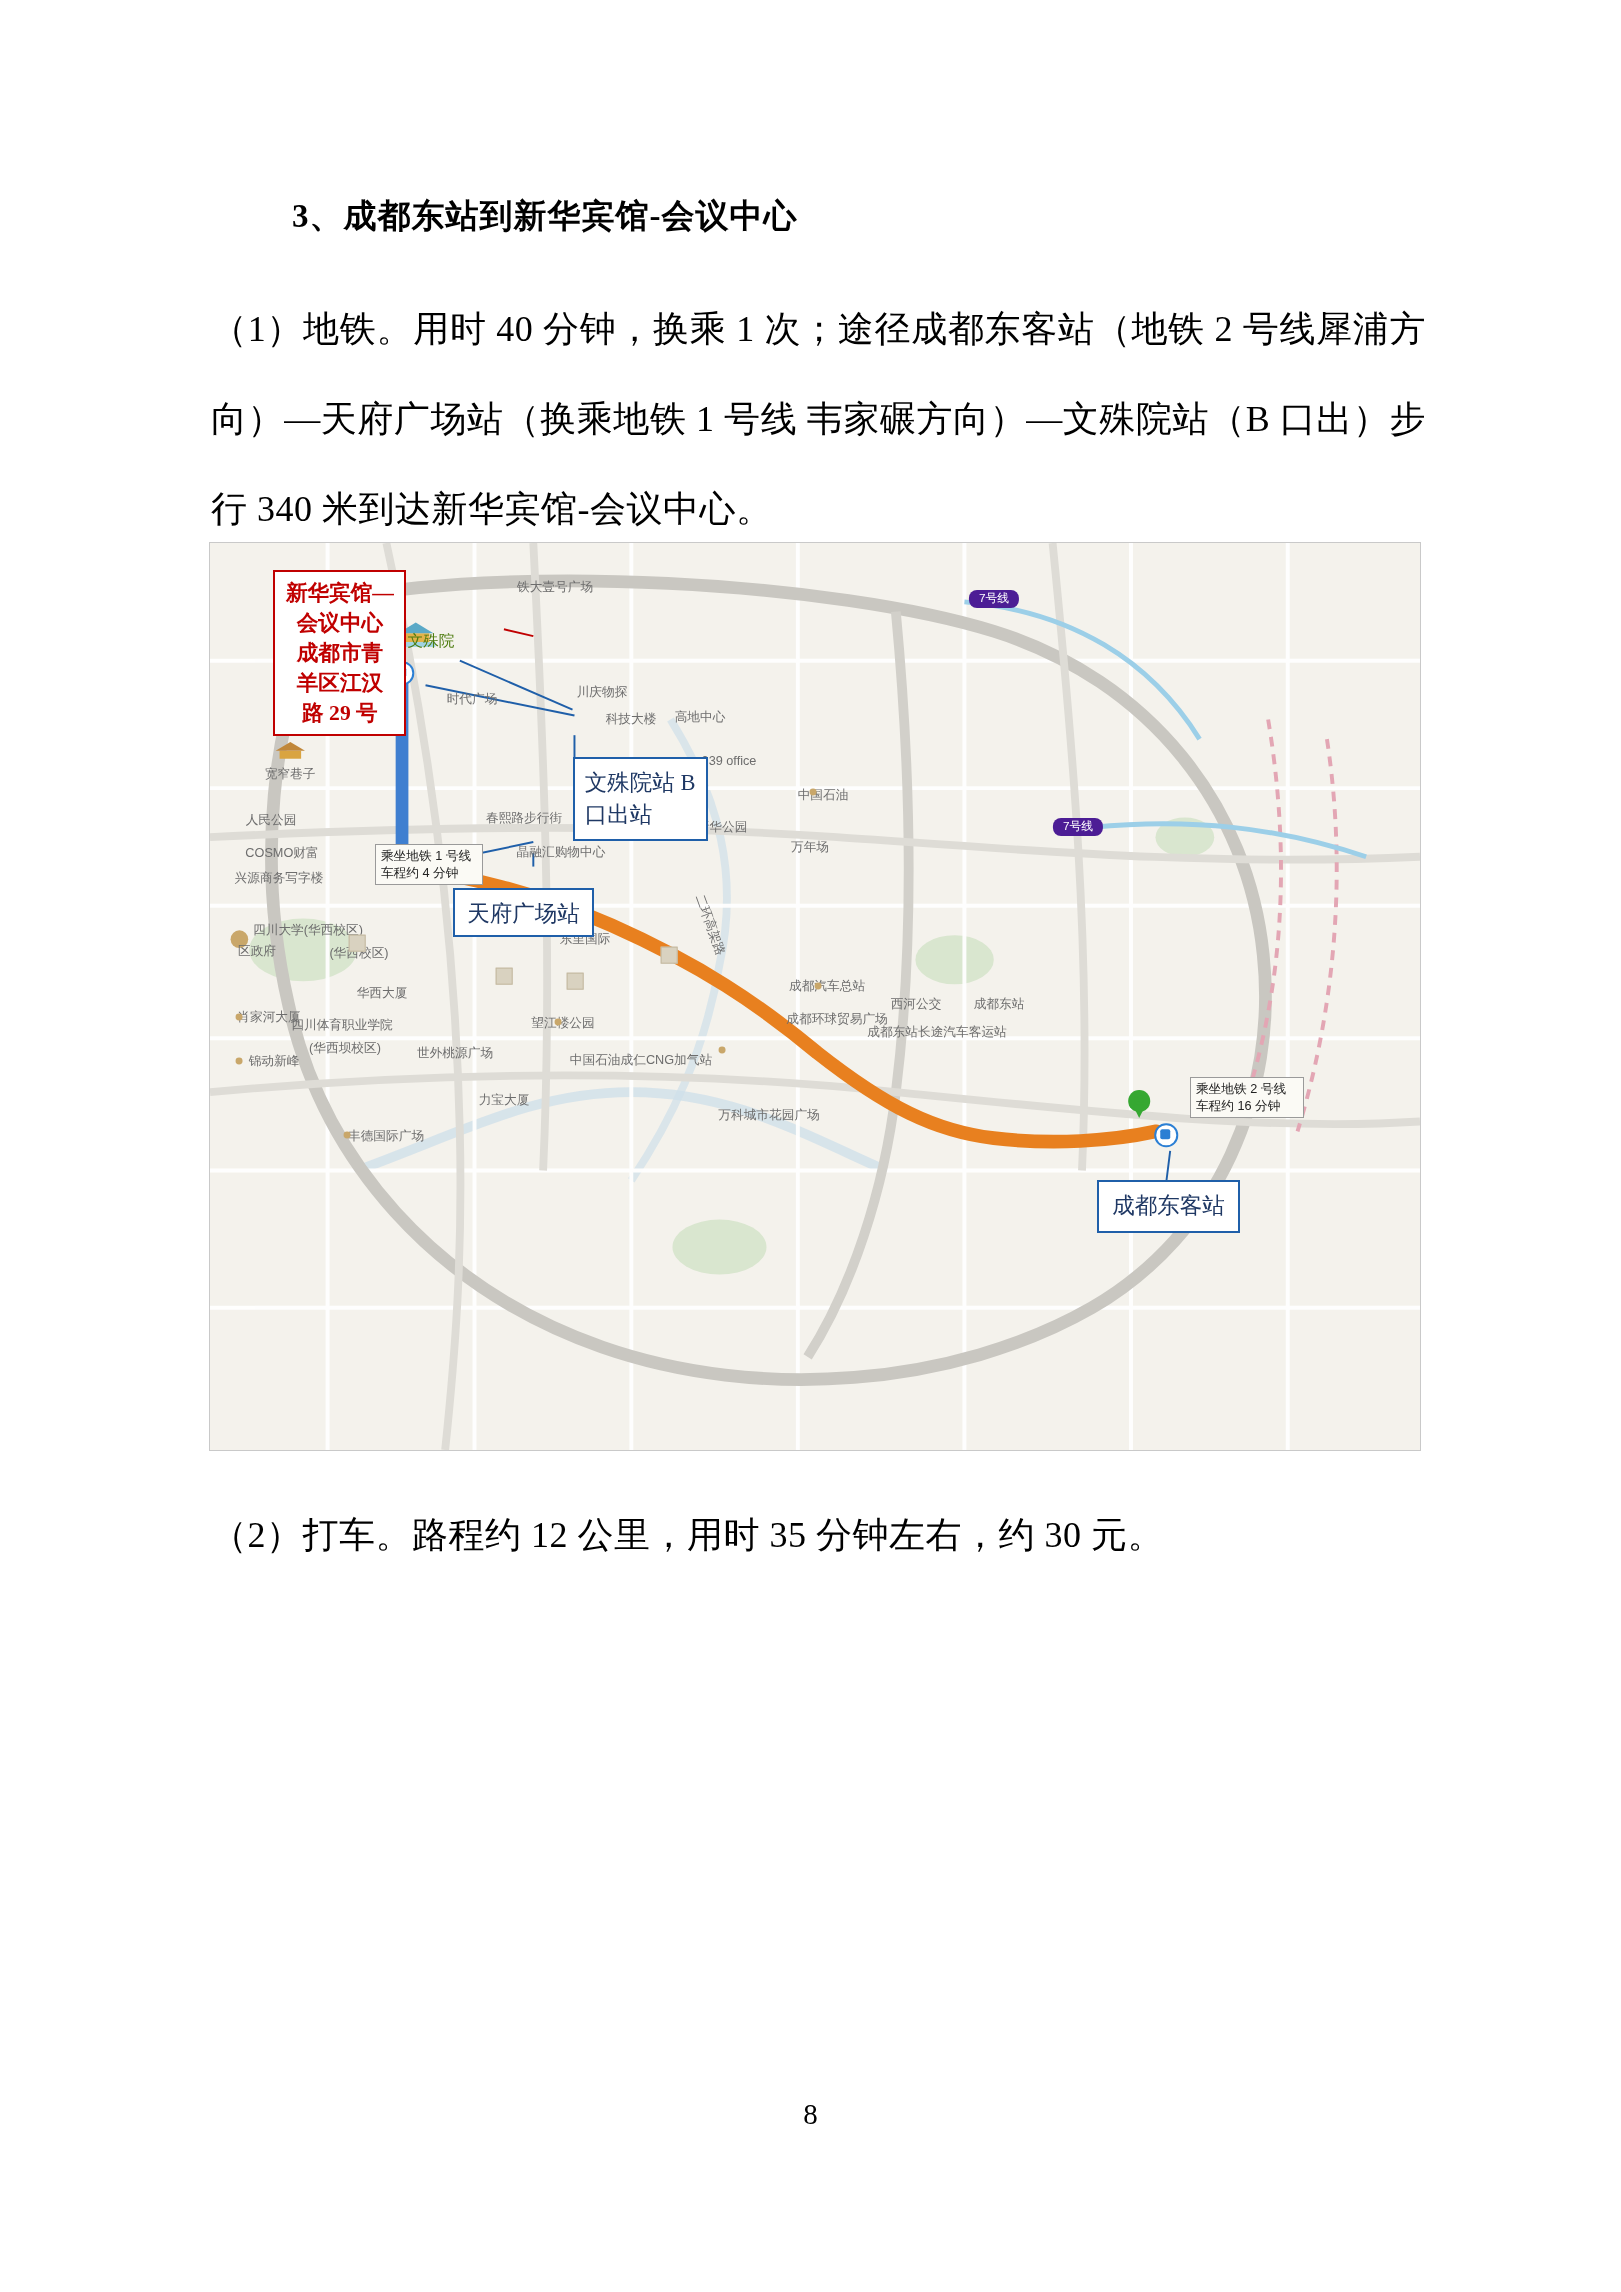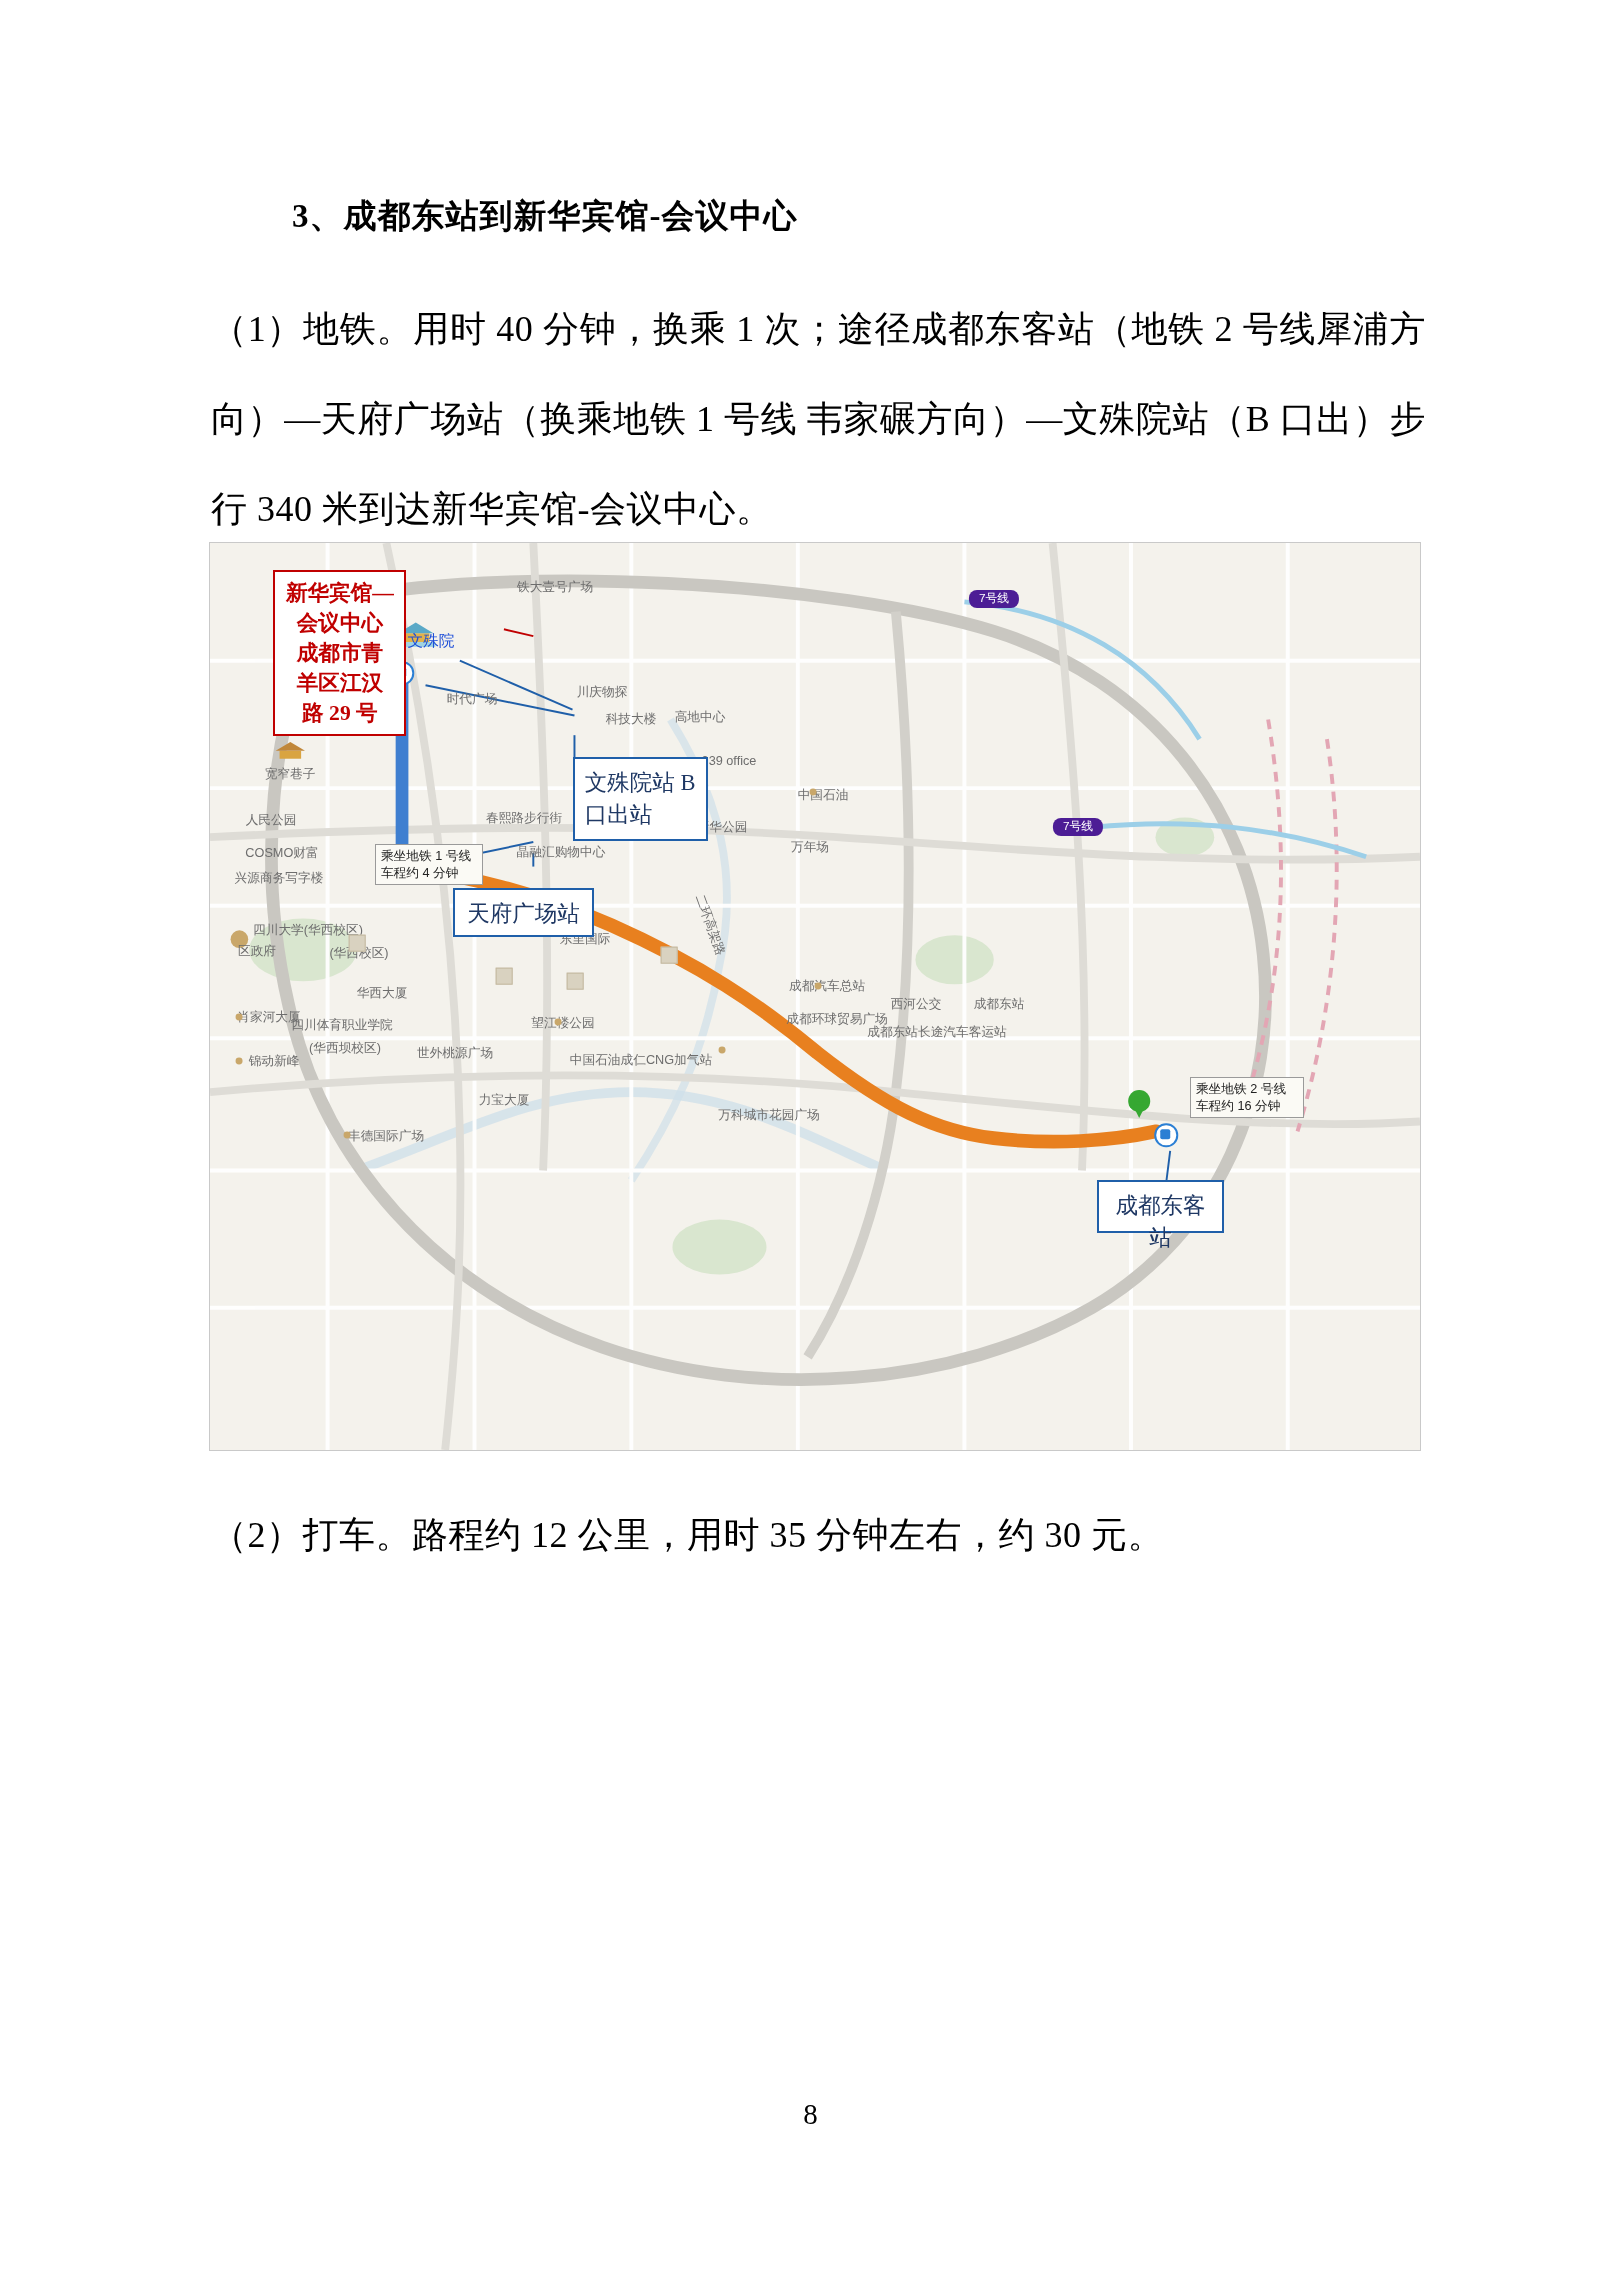--- a/index.html
+++ b/index.html
@@ -274,21 +274,21 @@
         <path d="M372 176 L220 145"></path>
         <path d="M372 230 L372 196"></path>
         <path d="M330 305 L200 332"></path>
         <path d="M330 316 L330 330"></path>
         <path d="M975 660 L980 620"></path>
       </g>
 
       <path d="M300 88 L330 95" stroke="#c00000" stroke-width="2" fill="none"></path>
     </svg>
 
-    <div class="map-label" style="left:221px; top:98px; font-size:15.7px; color:#1d4ed8;">文殊院</div>
+    <div class="map-label" style="left:221px; top:98px; font-size:15.7px; color:#4d7c0f;">文殊院</div>
     <div class="map-label" style="left:345px; top:44px;">铁大壹号广场</div>
     <div class="map-label" style="left:157px; top:125px;">区政府</div>
     <div class="map-label" style="left:262px; top:156px;">时代广场</div>
     <div class="map-label" style="left:392px; top:149px;">川庆物探</div>
     <div class="map-label" style="left:421px; top:176px;">科技大楼</div>
     <div class="map-label" style="left:490px; top:174px;">高地中心</div>
     <div class="map-label" style="left:80px; top:231px;">宽窄巷子</div>
     <div class="map-label" style="left:519px; top:218px;">339 office</div>
     <div class="map-label" style="left:61px; top:277px;">人民公园</div>
     <div class="map-label" style="left:314px; top:275px;">春熙路步行街</div>
@@ -362,21 +362,21 @@
     <div class="callout-red" style="left:27.4px; top:27.4px; width:133px;margin-left:36px;">
       <div>新华宾馆—</div>
       <div>会议中心</div>
       <div>成都市青</div>
       <div>羊区江汉</div>
       <div>路 29 号</div>
     </div>
 
     <div class="callout" style="left:363px; top:214px; width:135px; height:84px;">文殊院站 B 口出站</div>
     <div class="callout" style="left:243px; top:345px; width:141px; height:49px; text-align:center;">天府广场站</div>
-    <div class="callout" style="left:887px; top:637px; width:127px; height:53px; text-align:center;">成都东客站</div>
+    <div class="callout" style="left:887px; top:637px; width:143px; height:53px; text-align:center;">成都东客站</div>
 
   </div>
 
   <div class="para para2">（2）打车。路程约 12 公里，用时 35 分钟左右，约 30 元。</div>
 
   <div class="page-number">8</div>
 
 </div>
 
 

